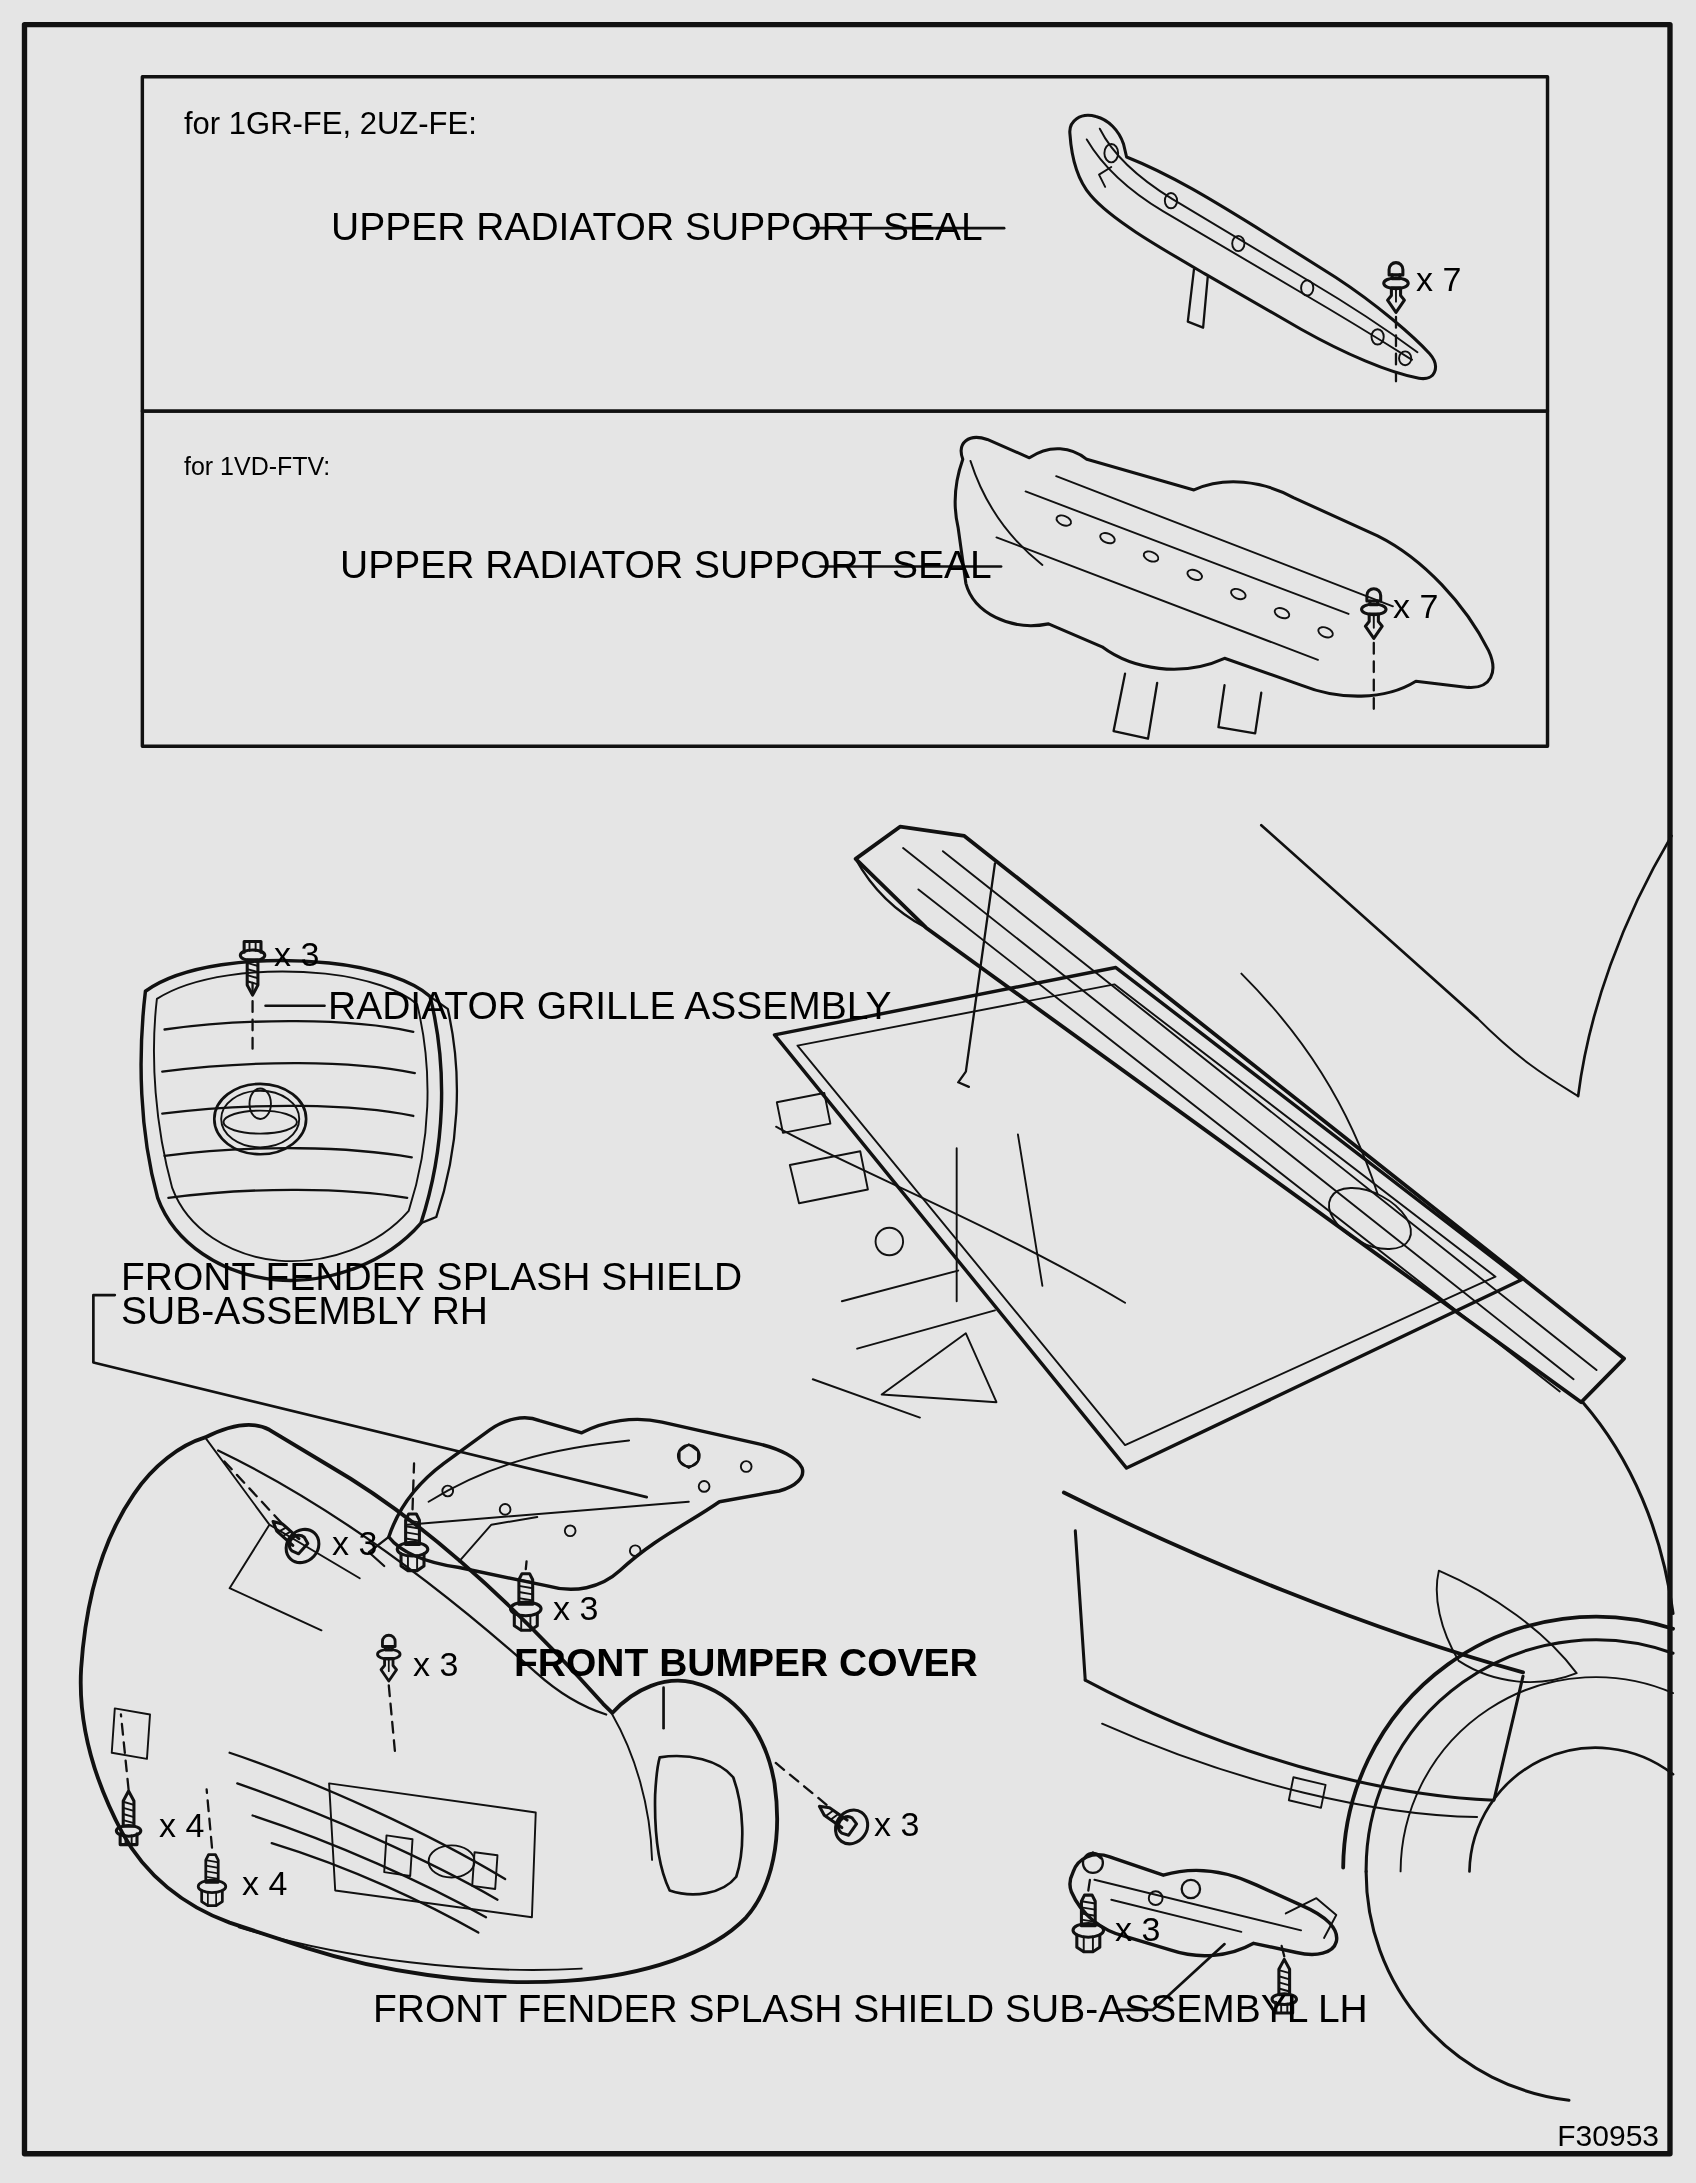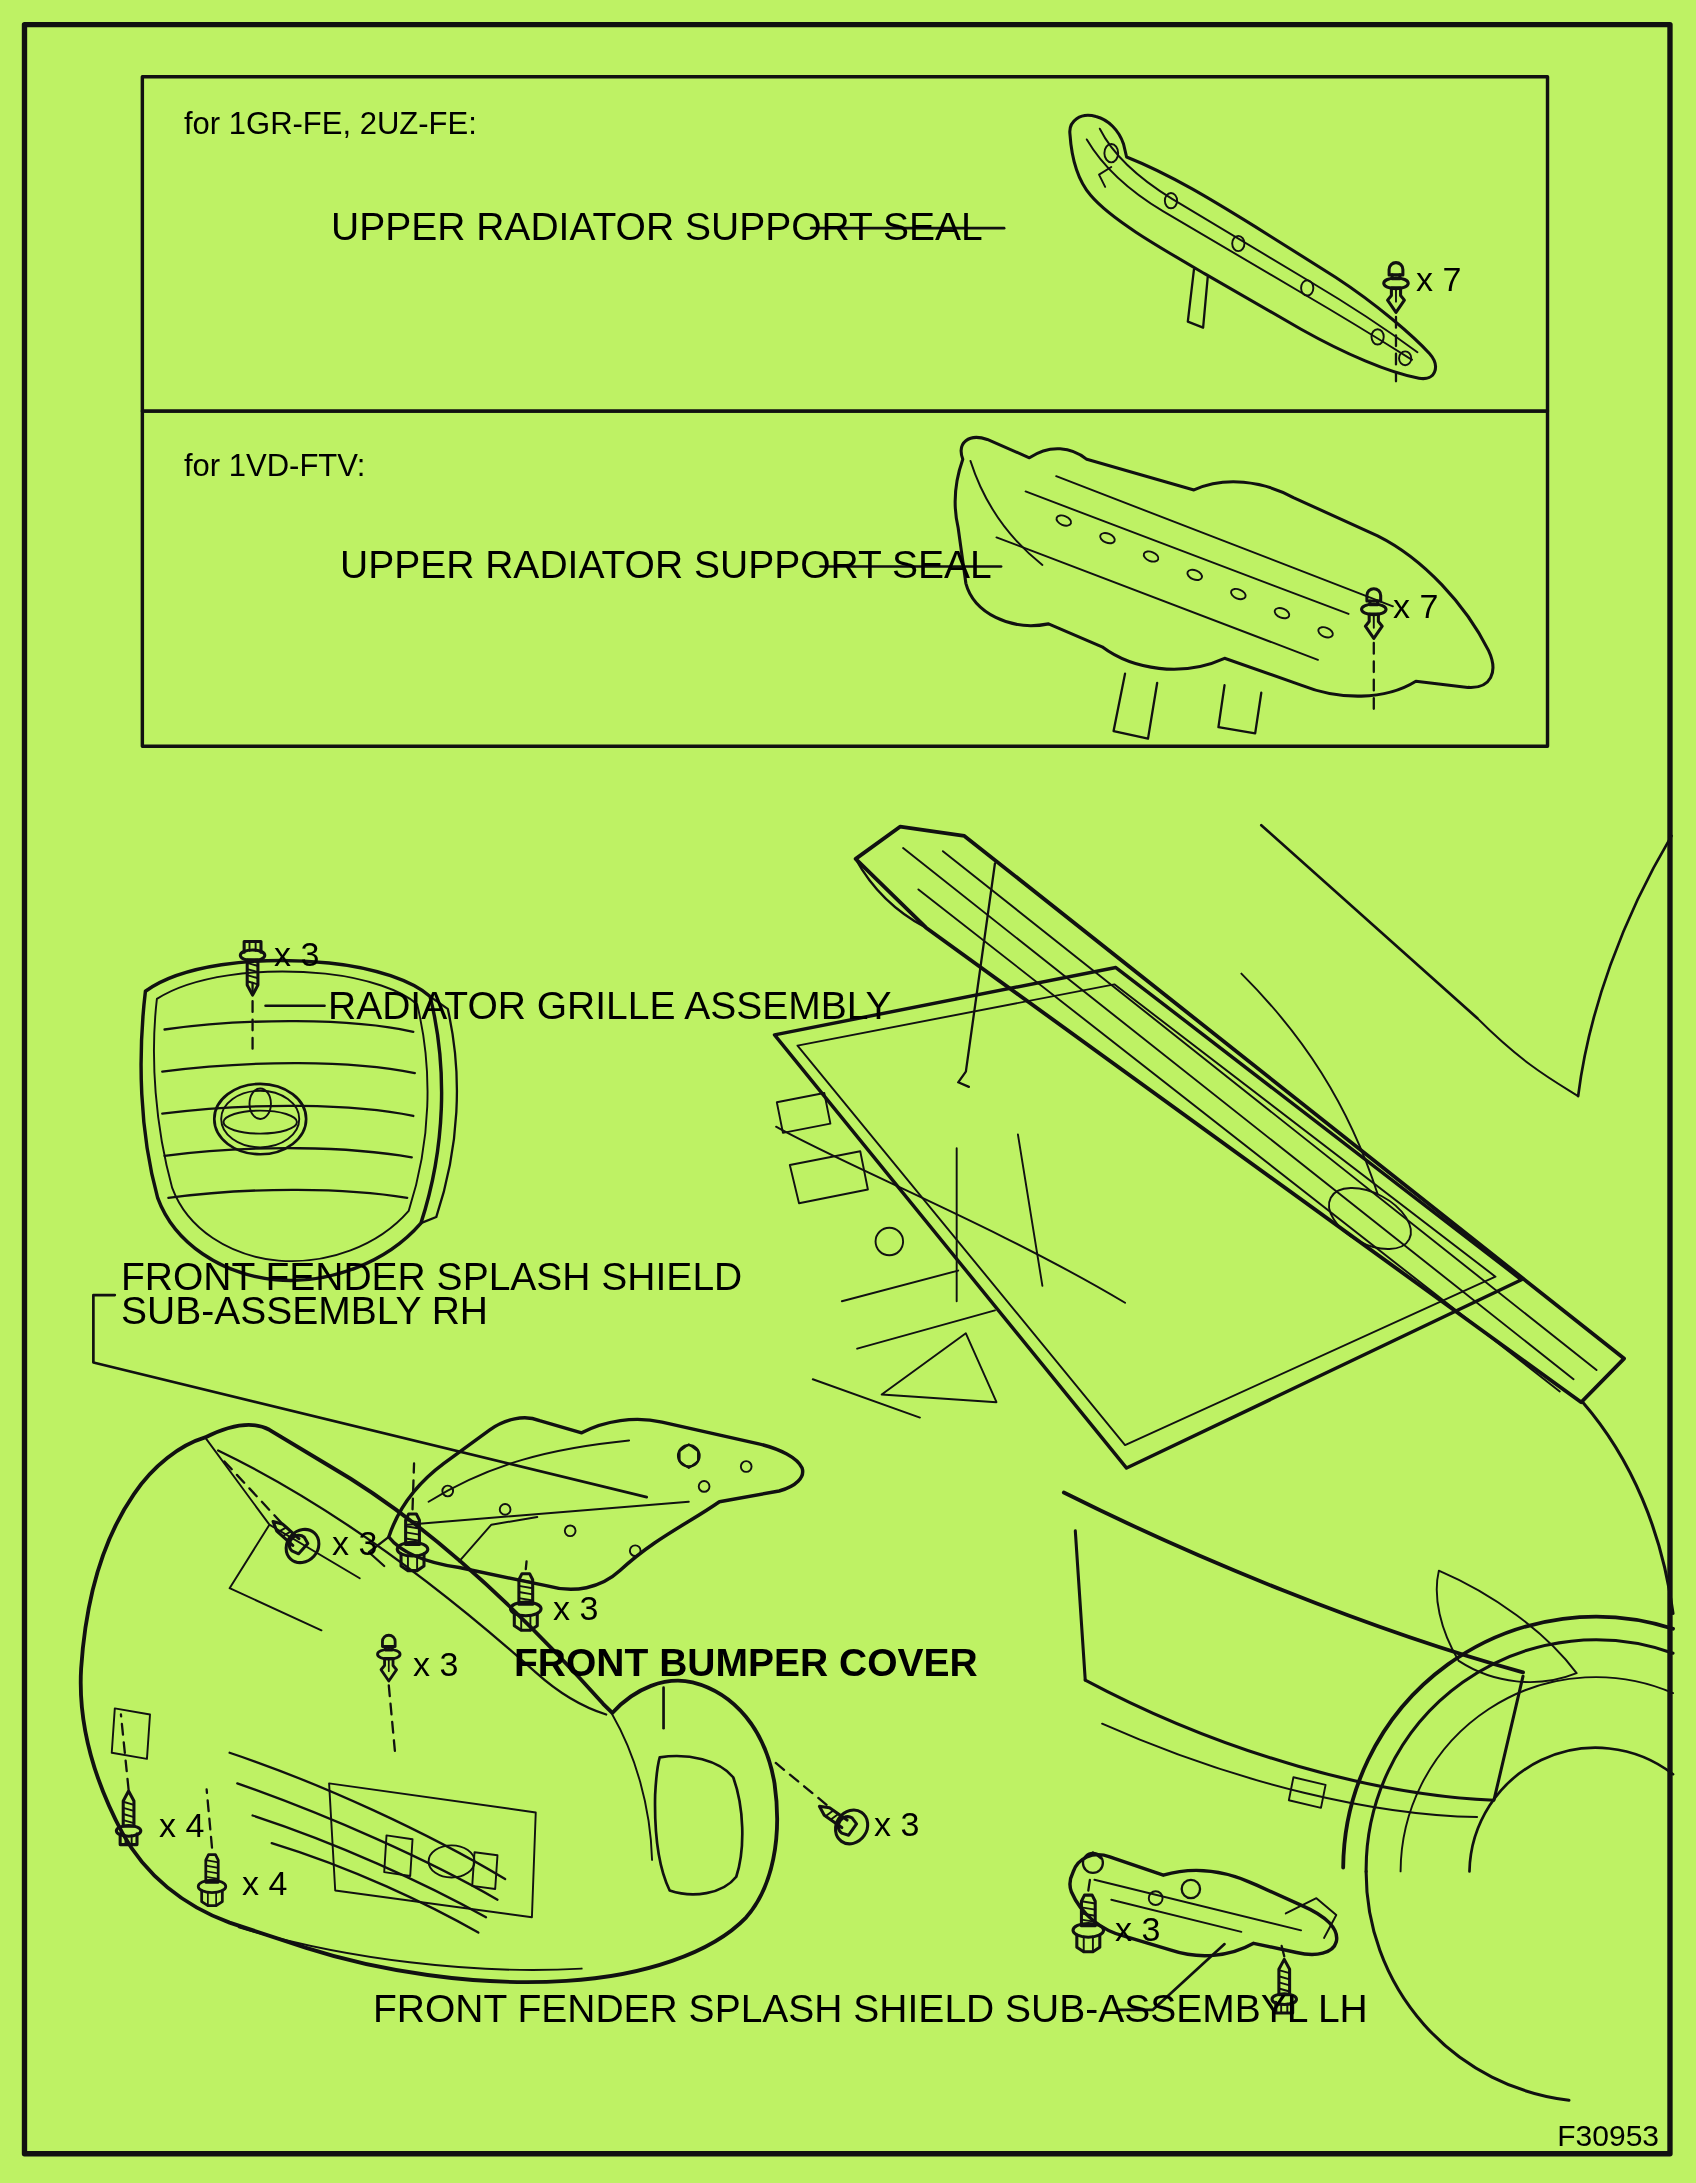--- a/index.html
+++ b/index.html
@@ -1,16 +1,16 @@
 <!DOCTYPE html>
 <html style="font-size:12.2px"><head>
 <meta charset="utf-8">
 <style>
   html,body{margin:0;padding:0;background:#fff;}
-  .page{position:relative;width:1696px;height:2183px;background:#bef264;overflow:hidden;
+  .page{position:relative;width:1696px;height:2183px;background:#e5e5e5;overflow:hidden;
         font-family:"Liberation Sans", sans-serif;color:#000;}
   .art{position:absolute;left:0;top:0;}
   .lbl{position:absolute;font-size:39px;line-height:34px;letter-spacing:0px;white-space:nowrap;color:#000;}
   .cnt{position:absolute;font-size:34px;line-height:34px;white-space:nowrap;color:#000;}
   .figcode{position:absolute;font-size:30px;line-height:24.5px;color:#000;}
 </style>
 </head>
 <body>
 
 <div class="page">
@@ -267,21 +267,21 @@
         <use href="#screwp"></use>
       </g>
     <path d="M1678,2556 L1674,2540" stroke-width="3" stroke-dasharray="14 10"></path>
     <path d="M1462,2626 L1506,2626 L1600,2540" stroke-width="3.5"></path>
   </svg>
 
   <div class="lbl" style="left:184px;top:107px;font-size:31px;">for 1GR-FE, 2UZ-FE:</div>
   <div class="lbl" style="left:331px;top:210px;">UPPER RADIATOR SUPPORT SEAL</div>
   <div class="cnt" style="left:1416px;top:262px;">x 7</div>
 
-  <div class="lbl" style="left:184px;top:449px;font-size:31px;">for 1VD-FTV:</div>
+  <div class="lbl" style="left:184px;top:449px;font-size:25px;">for 1VD-FTV:</div>
   <div class="lbl" style="left:340px;top:548px;">UPPER RADIATOR SUPPORT SEAL</div>
   <div class="cnt" style="left:1393px;top:589px;">x 7</div>
 
   <div class="cnt" style="left:274px;top:937px;">x 3</div>
   <div class="lbl" style="left:121px;top:1260px;">FRONT FENDER SPLASH SHIELD</div>
 
   <div class="lbl" style="left:328px;top:989px;">RADIATOR GRILLE ASSEMBLY</div>
   <div class="lbl" style="left:121px;top:1294px;">SUB-ASSEMBLY RH</div>
 
   <div class="cnt" style="left:332px;top:1526px;">x 3</div>

